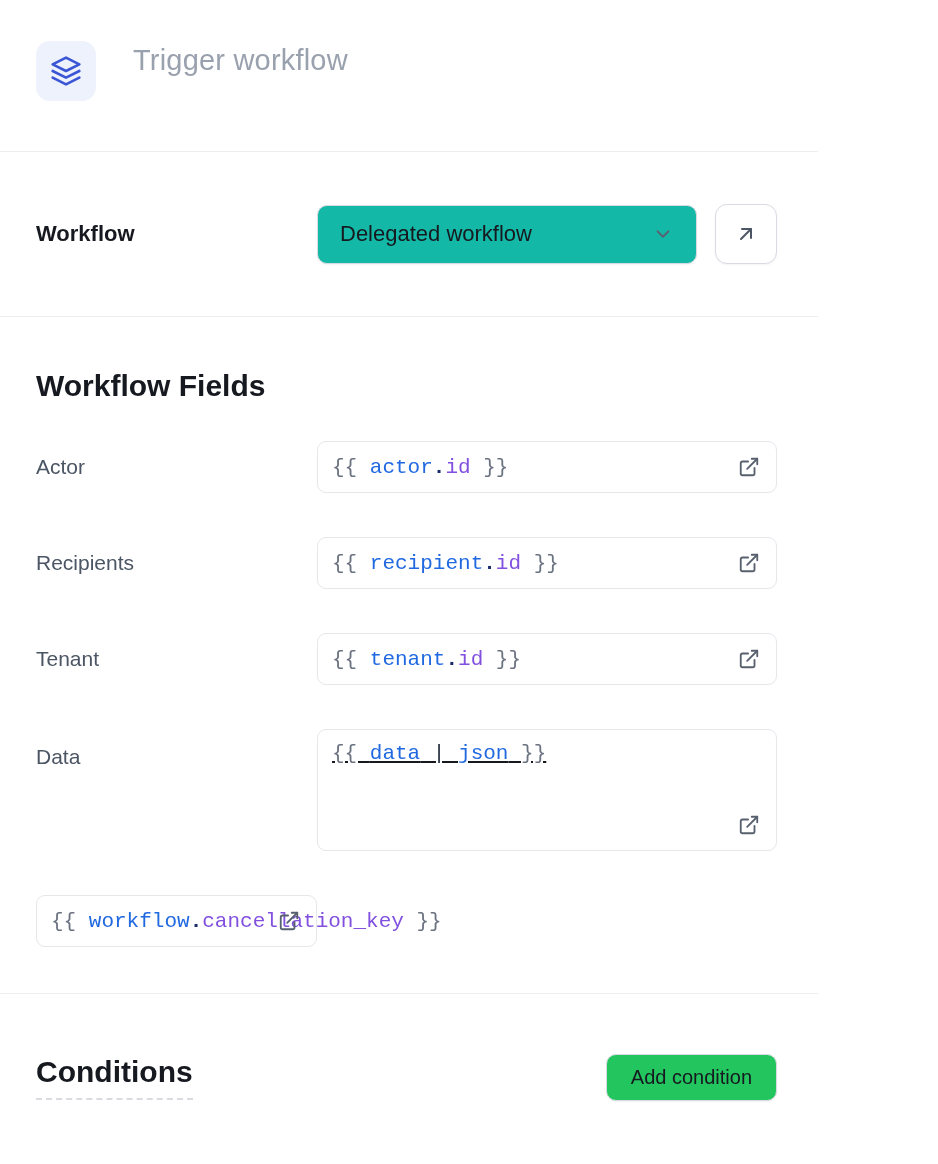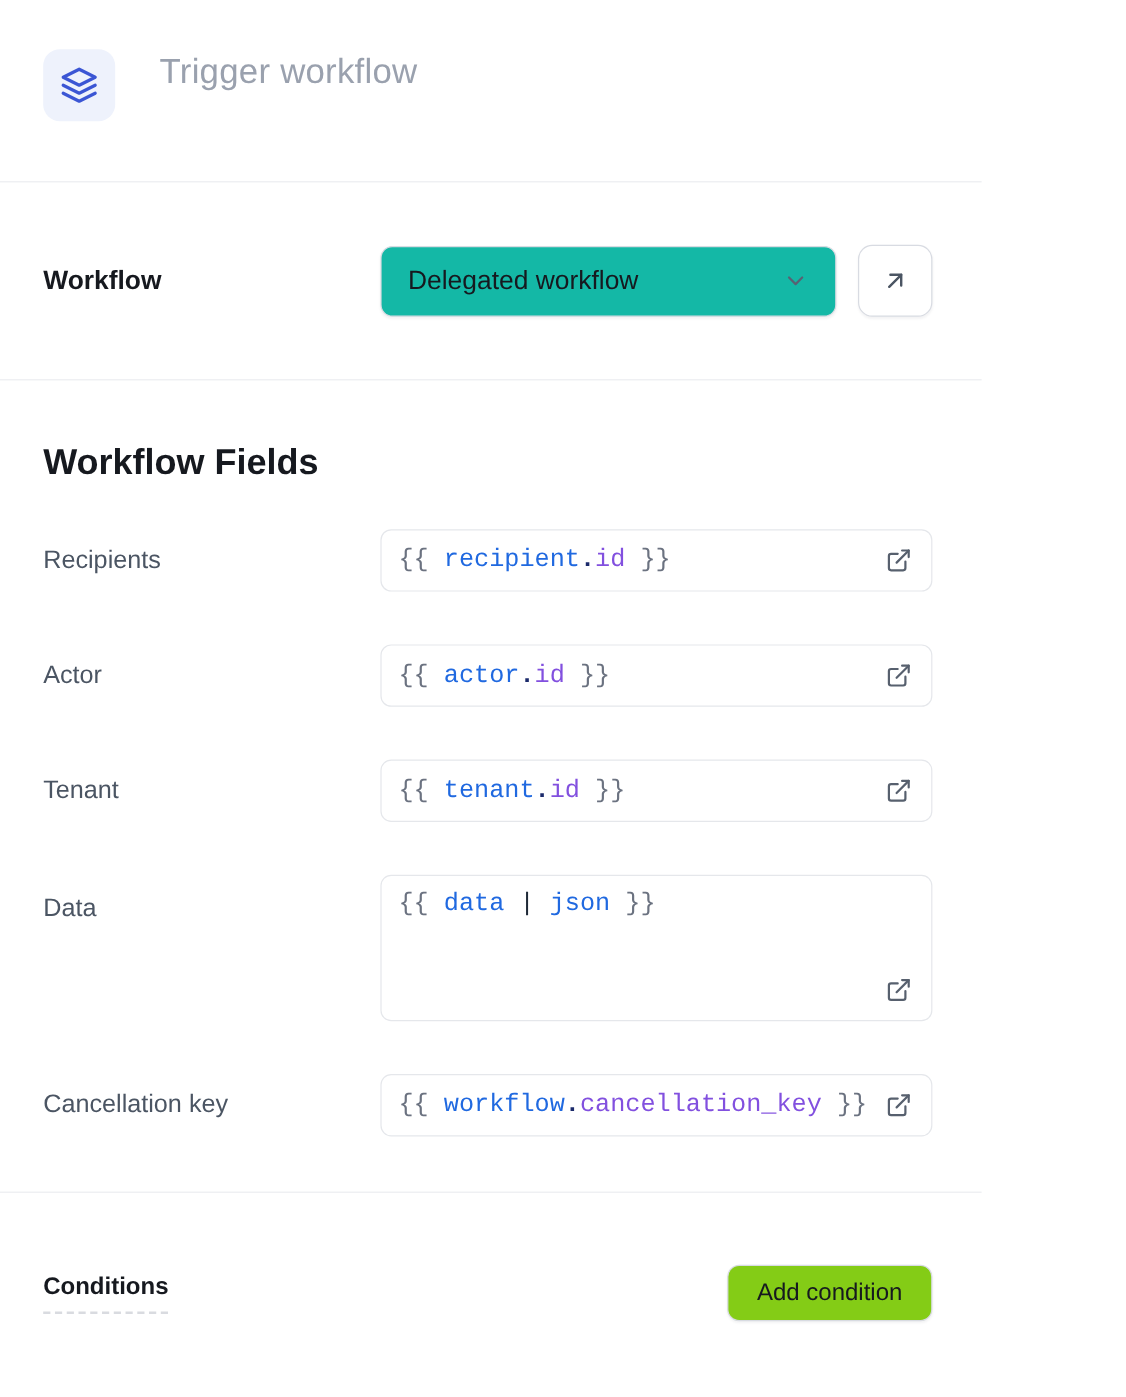--- a/index.html
+++ b/index.html
@@ -52,37 +52,37 @@
 
   
   .section-heading{margin-top:55px;font-size:30px;line-height:28px;font-weight:600;color:var(--text-dark);}
   .field-rows{margin-top:41px;display:flex;flex-direction:column;gap:44px;}
   .field-row{display:grid;grid-template-columns:281px 1fr;align-items:center;}
   .field-row.multiline{align-items:start;}
   .field-row.multiline .field-label{padding-top:16px;}
   .field-label{font-size:21px;color:var(--text-label);}
   .field-input{position:relative;height:52px;border:1px solid var(--border-light);border-radius:9px;
     background:#fff;display:flex;align-items:center;padding:0 52px 0 14px;cursor:text;}
-  .field-input.multiline{height:122px;align-items:flex-start;padding-top:12px;}
+  .field-input.multiline{height:122px;align-items:flex-start;padding-top:12px;text-decoration:underline;}
   .code{font-family:"Liberation Mono","DejaVu Sans Mono",monospace;font-size:21px;white-space:pre;}
   .tok-brace{color:var(--token-gray);}
   .tok-variable{color:var(--accent-blue);}
   .tok-property{color:var(--token-purple);}
   .tok-dot{color:var(--token-navy);font-weight:700;}
   .tok-pipe{color:var(--token-dark);}
   .ext-icon{position:absolute;right:16px;bottom:14px;color:var(--icon-gray);display:flex;cursor:pointer;}
   .field-input:not(.multiline) .ext-icon{top:50%;bottom:auto;transform:translateY(-50%);}
   .ext-icon svg{width:22px;height:22px;}
 
   
   .conditions-row{margin-top:60px;display:flex;align-items:center;justify-content:space-between;}
-  .conditions-heading{font-size:20px;font-weight:600;color:var(--text-dark);
+  .conditions-heading{font-size:30px;font-weight:600;color:var(--text-dark);
     border-bottom:2px dashed #d9dbe0;padding-bottom:9px;}
   .add-condition-btn{height:47px;padding:0 24px;border:1px solid var(--border-strong);border-radius:10px;
-    background:#84cc16;font-family:inherit;font-size:20px;font-weight:500;color:var(--text-dark);
+    background:#22c55e;font-family:inherit;font-size:20px;font-weight:500;color:var(--text-dark);
     box-shadow:0 1px 2px rgba(16,24,40,.05);cursor:pointer;}
 </style>
 </head>
 <body>
 
 <div class="page">
 
   <div class="header">
     <div class="icon-box">
       <span style="display:flex;">
@@ -119,37 +119,37 @@
       </span>
     </button>
   </div>
 
   <hr class="divider divider-2">
 
   <div class="section-heading">Workflow Fields</div>
 
   <div class="field-rows" id="field-rows">
   <div class="field-row">
+    <div class="field-label">Actor</div>
+    <div class="field-input">
+      <code class="code"><span class="tok-brace">{{ </span><span class="tok-variable">actor</span><span class="tok-dot">.</span><span class="tok-property">id</span><span class="tok-brace"> }}</span></code>
+      <span class="ext-icon">
+        <svg viewBox="0 0 24 24" fill="none" stroke="currentColor" stroke-width="2" stroke-linecap="round" stroke-linejoin="round">
+          <path d="M18 13v6a2 2 0 0 1-2 2H5a2 2 0 0 1-2-2V8a2 2 0 0 1 2-2h6"></path>
+          <polyline points="15 3 21 3 21 9"></polyline>
+          <line x1="10" y1="14" x2="21" y2="3"></line>
+        </svg>
+      </span>
+    </div>
+  </div>
+
+  <div class="field-row">
     <div class="field-label">Recipients</div>
     <div class="field-input">
       <code class="code"><span class="tok-brace">{{ </span><span class="tok-variable">recipient</span><span class="tok-dot">.</span><span class="tok-property">id</span><span class="tok-brace"> }}</span></code>
-      <span class="ext-icon">
-        <svg viewBox="0 0 24 24" fill="none" stroke="currentColor" stroke-width="2" stroke-linecap="round" stroke-linejoin="round">
-          <path d="M18 13v6a2 2 0 0 1-2 2H5a2 2 0 0 1-2-2V8a2 2 0 0 1 2-2h6"></path>
-          <polyline points="15 3 21 3 21 9"></polyline>
-          <line x1="10" y1="14" x2="21" y2="3"></line>
-        </svg>
-      </span>
-    </div>
-  </div>
-
-  <div class="field-row">
-    <div class="field-label">Actor</div>
-    <div class="field-input">
-      <code class="code"><span class="tok-brace">{{ </span><span class="tok-variable">actor</span><span class="tok-dot">.</span><span class="tok-property">id</span><span class="tok-brace"> }}</span></code>
       <span class="ext-icon">
         <svg viewBox="0 0 24 24" fill="none" stroke="currentColor" stroke-width="2" stroke-linecap="round" stroke-linejoin="round">
           <path d="M18 13v6a2 2 0 0 1-2 2H5a2 2 0 0 1-2-2V8a2 2 0 0 1 2-2h6"></path>
           <polyline points="15 3 21 3 21 9"></polyline>
           <line x1="10" y1="14" x2="21" y2="3"></line>
         </svg>
       </span>
     </div>
   </div>
 
@@ -175,21 +175,20 @@
         <svg viewBox="0 0 24 24" fill="none" stroke="currentColor" stroke-width="2" stroke-linecap="round" stroke-linejoin="round">
           <path d="M18 13v6a2 2 0 0 1-2 2H5a2 2 0 0 1-2-2V8a2 2 0 0 1 2-2h6"></path>
           <polyline points="15 3 21 3 21 9"></polyline>
           <line x1="10" y1="14" x2="21" y2="3"></line>
         </svg>
       </span>
     </div>
   </div>
 
   <div class="field-row">
-    <div class="field-label">Cancellation key</div>
     <div class="field-input">
       <code class="code"><span class="tok-brace">{{ </span><span class="tok-variable">workflow</span><span class="tok-dot">.</span><span class="tok-property">cancellation_key</span><span class="tok-brace"> }}</span></code>
       <span class="ext-icon">
         <svg viewBox="0 0 24 24" fill="none" stroke="currentColor" stroke-width="2" stroke-linecap="round" stroke-linejoin="round">
           <path d="M18 13v6a2 2 0 0 1-2 2H5a2 2 0 0 1-2-2V8a2 2 0 0 1 2-2h6"></path>
           <polyline points="15 3 21 3 21 9"></polyline>
           <line x1="10" y1="14" x2="21" y2="3"></line>
         </svg>
       </span>
     </div>

